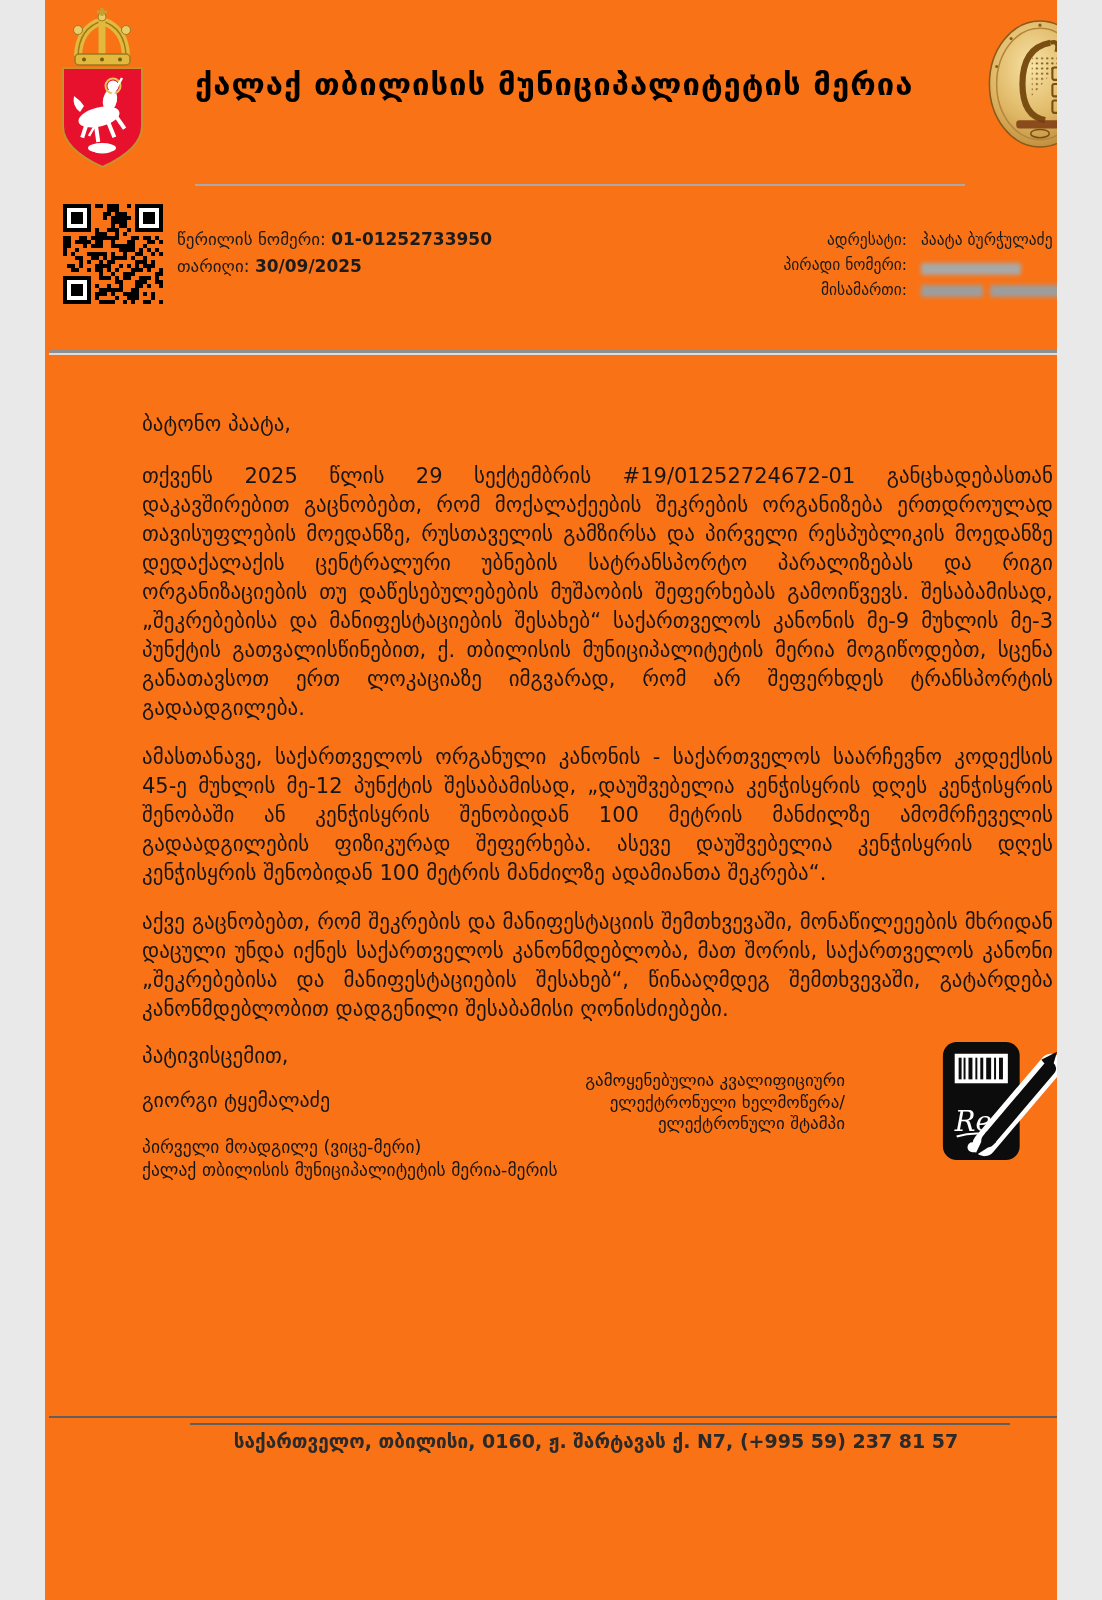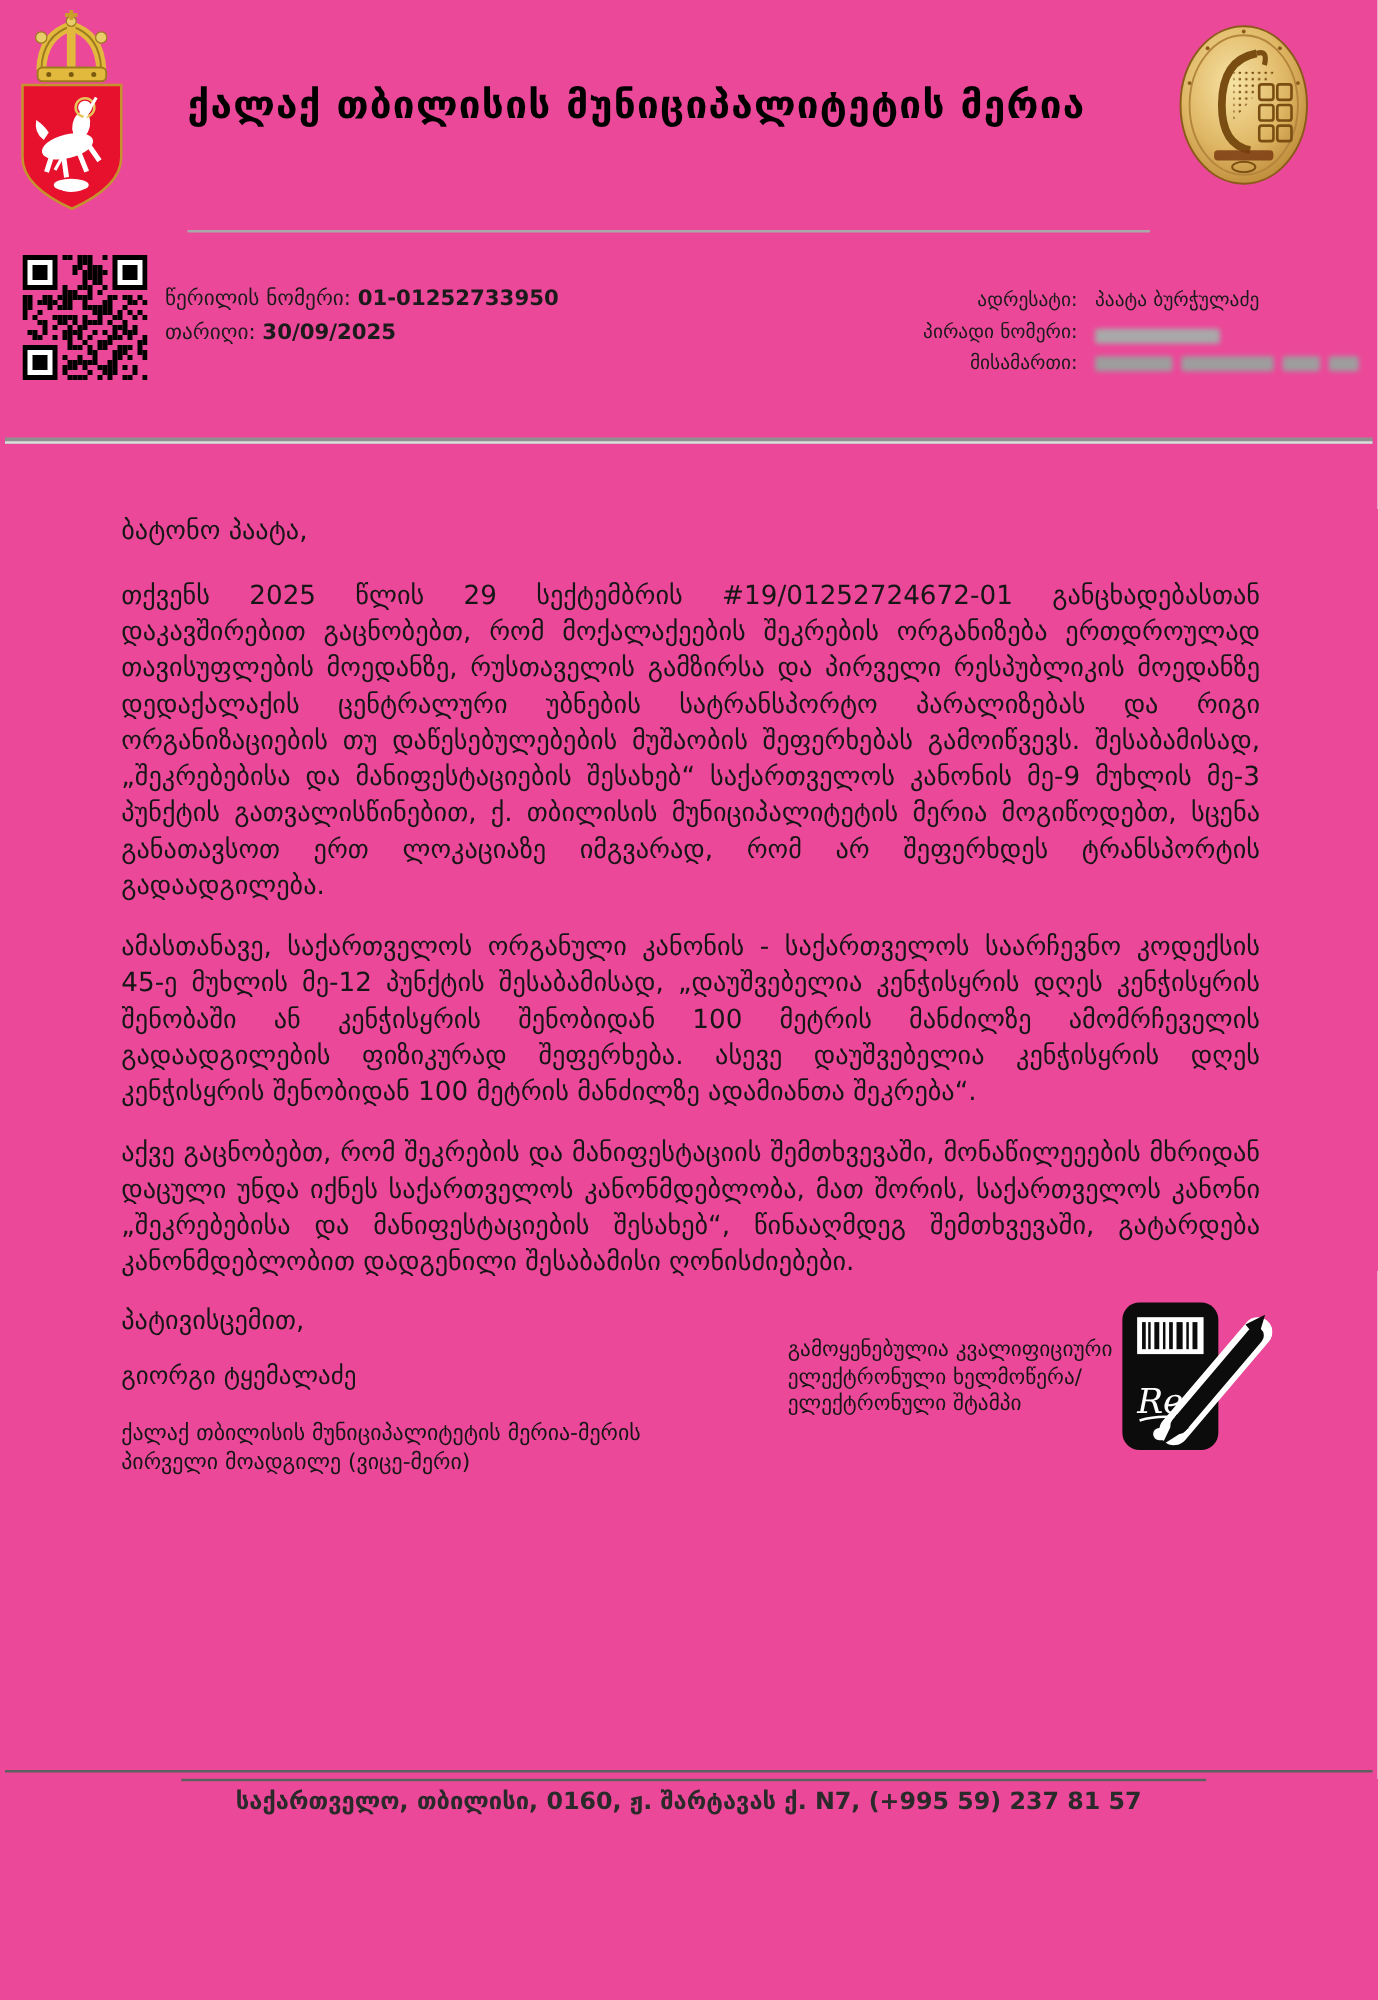--- a/index.html
+++ b/index.html
@@ -1,18 +1,18 @@
 <!DOCTYPE html>
 <html><head>
 <meta charset="utf-8">
 <style>
   html,body{margin:0;padding:0;background:#e9e9e9;}
   .page{
-    position:relative; width:1102px; height:1600px; margin:0 auto;
-    background:#ec4899; overflow:hidden;
+    position:relative; width:1012px; height:1600px; margin:0 auto;
+    background:#f97316; overflow:hidden;
     font-family:"DejaVu Sans", sans-serif; color:#111;
   }
   
   .coa{position:absolute; left:10px; top:8px; width:95px; height:162px;}
   .org-title{
     position:absolute; left:150px; top:66px; width:790px;
     font-size:31px; font-weight:bold; letter-spacing:1px; color:#000;
   }
   .header-rule{position:absolute; left:150px; top:184px; width:770px; height:2px; background:#a9a9a9;}
   .seal{position:absolute; left:942px; top:20px; width:106px; height:128px;}
@@ -36,21 +36,21 @@
 
   
   .body-block{position:absolute; left:97px; top:412px; width:911px; font-size:21px; color:#161616;}
   .salutation{margin:0 0 26px 0;}
   .body-block p{margin:0 0 20px 0; text-align:justify; line-height:29px;}
   .closing{margin-top:8px;}
 
   
   .sig-name{position:absolute; left:97px; top:1088px; font-size:20px; color:#161616;}
   .sig-title{position:absolute; left:97px; top:1136px; font-size:17.5px; line-height:23px; color:#161616;}
-  .esign-text{position:absolute; right:212px; top:1070px; 
+  .esign-text{position:absolute; right:212px; top:1070px; text-align:right;
     font-size:17px; line-height:21.5px; color:#161616;}
   .esign-icon{position:absolute; left:890px; top:1038px; width:128px; height:126px;}
 
   
   .footer-rule1{position:absolute; left:4px; top:1416px; width:1094px; height:2px; background:#5f5f5f;}
   .footer-rule2{position:absolute; left:145px; top:1423px; width:820px; height:2px; background:#5f5f5f;}
   .footer-text{position:absolute; left:0; top:1430px; width:1102px; text-align:center;
     font-size:19px; font-weight:600; color:#2a2a2a;}
 </style>
 </head>
@@ -396,22 +396,22 @@
   <div class="body-block">
     <div class="salutation">ბატონო პაატა,</div>
     <p>თქვენს 2025 წლის 29 სექტემბრის #19/01252724672-01 განცხადებასთან დაკავშირებით გაცნობებთ, რომ მოქალაქეების შეკრების ორგანიზება ერთდროულად თავისუფლების მოედანზე, რუსთაველის გამზირსა და პირველი რესპუბლიკის მოედანზე დედაქალაქის ცენტრალური უბნების სატრანსპორტო პარალიზებას და რიგი ორგანიზაციების თუ დაწესებულებების მუშაობის შეფერხებას გამოიწვევს. შესაბამისად, „შეკრებებისა და მანიფესტაციების შესახებ“ საქართველოს კანონის მე-9 მუხლის მე-3 პუნქტის გათვალისწინებით, ქ. თბილისის მუნიციპალიტეტის მერია მოგიწოდებთ, სცენა განათავსოთ ერთ ლოკაციაზე იმგვარად, რომ არ შეფერხდეს ტრანსპორტის გადაადგილება.</p>
     <p>ამასთანავე, საქართველოს ორგანული კანონის - საქართველოს საარჩევნო კოდექსის 45-ე მუხლის მე-12 პუნქტის შესაბამისად, „დაუშვებელია კენჭისყრის დღეს კენჭისყრის შენობაში ან კენჭისყრის შენობიდან 100 მეტრის მანძილზე ამომრჩეველის გადაადგილების ფიზიკურად შეფერხება. ასევე დაუშვებელია კენჭისყრის დღეს კენჭისყრის შენობიდან 100 მეტრის მანძილზე ადამიანთა შეკრება“.</p>
     <p>აქვე გაცნობებთ, რომ შეკრების და მანიფესტაციის შემთხვევაში, მონაწილეეების მხრიდან დაცული უნდა იქნეს საქართველოს კანონმდებლობა, მათ შორის, საქართველოს კანონი „შეკრებებისა და მანიფესტაციების შესახებ“, წინააღმდეგ შემთხვევაში, გატარდება კანონმდებლობით დადგენილი შესაბამისი ღონისძიებები.</p>
     <div class="closing">პატივისცემით,</div>
   </div>
 
   <div class="sig-name">გიორგი ტყემალაძე</div>
   <div class="sig-title">
+    <div>პირველი მოადგილე (ვიცე-მერი)</div>
     <div>ქალაქ თბილისის მუნიციპალიტეტის მერია-მერის</div>
-    <div>პირველი მოადგილე (ვიცე-მერი)</div>
   </div>
 
   <div class="esign-text">
     <div>გამოყენებულია კვალიფიციური</div>
     <div>ელექტრონული ხელმოწერა/</div>
     <div>ელექტრონული შტამპი</div>
   </div>
 
   <svg class="esign-icon" viewBox="0 0 130 128">
     <rect x="8" y="4" width="78" height="120" rx="14" fill="#0c0c0c"></rect>

